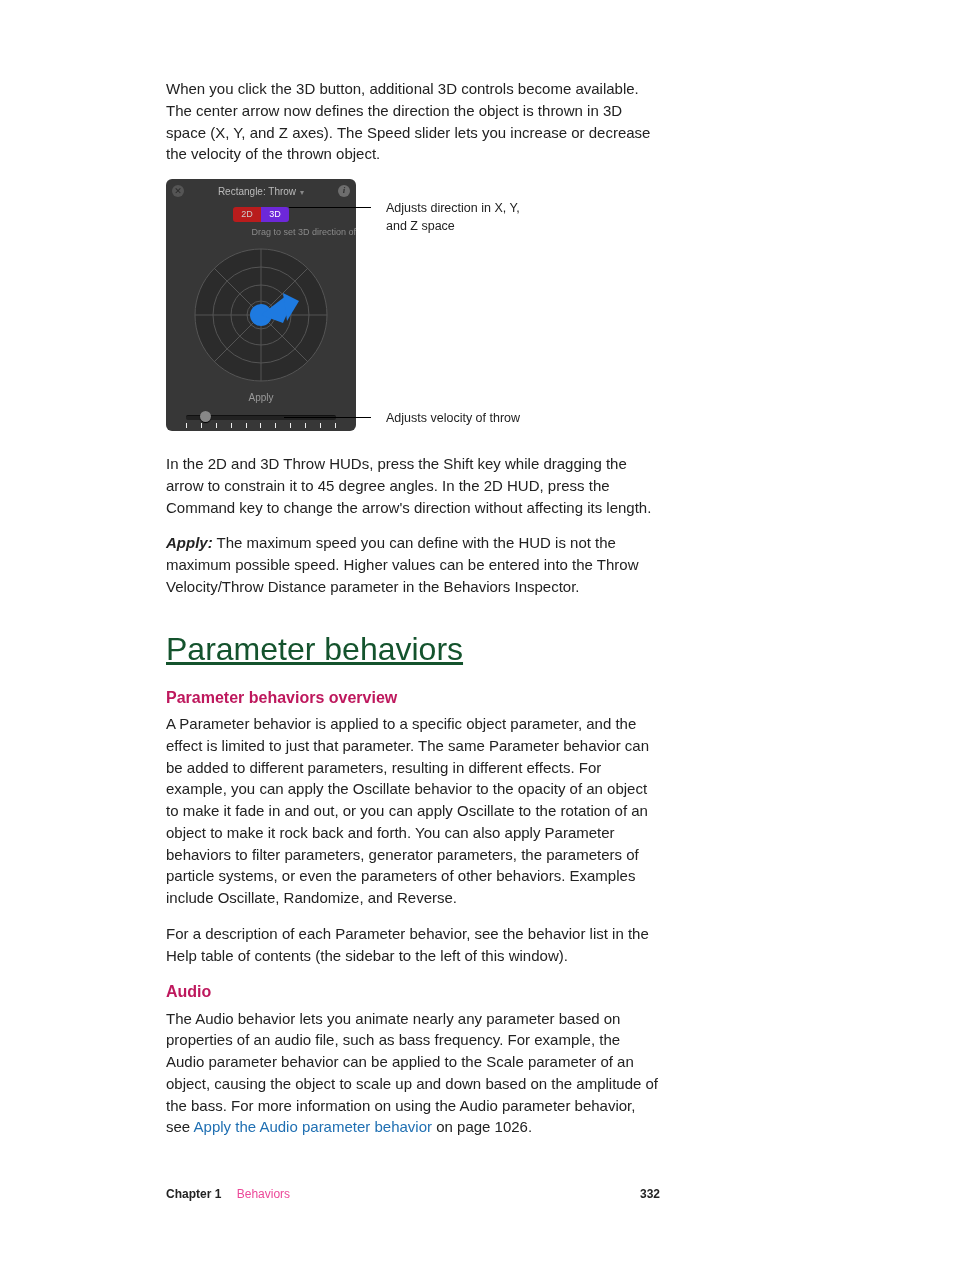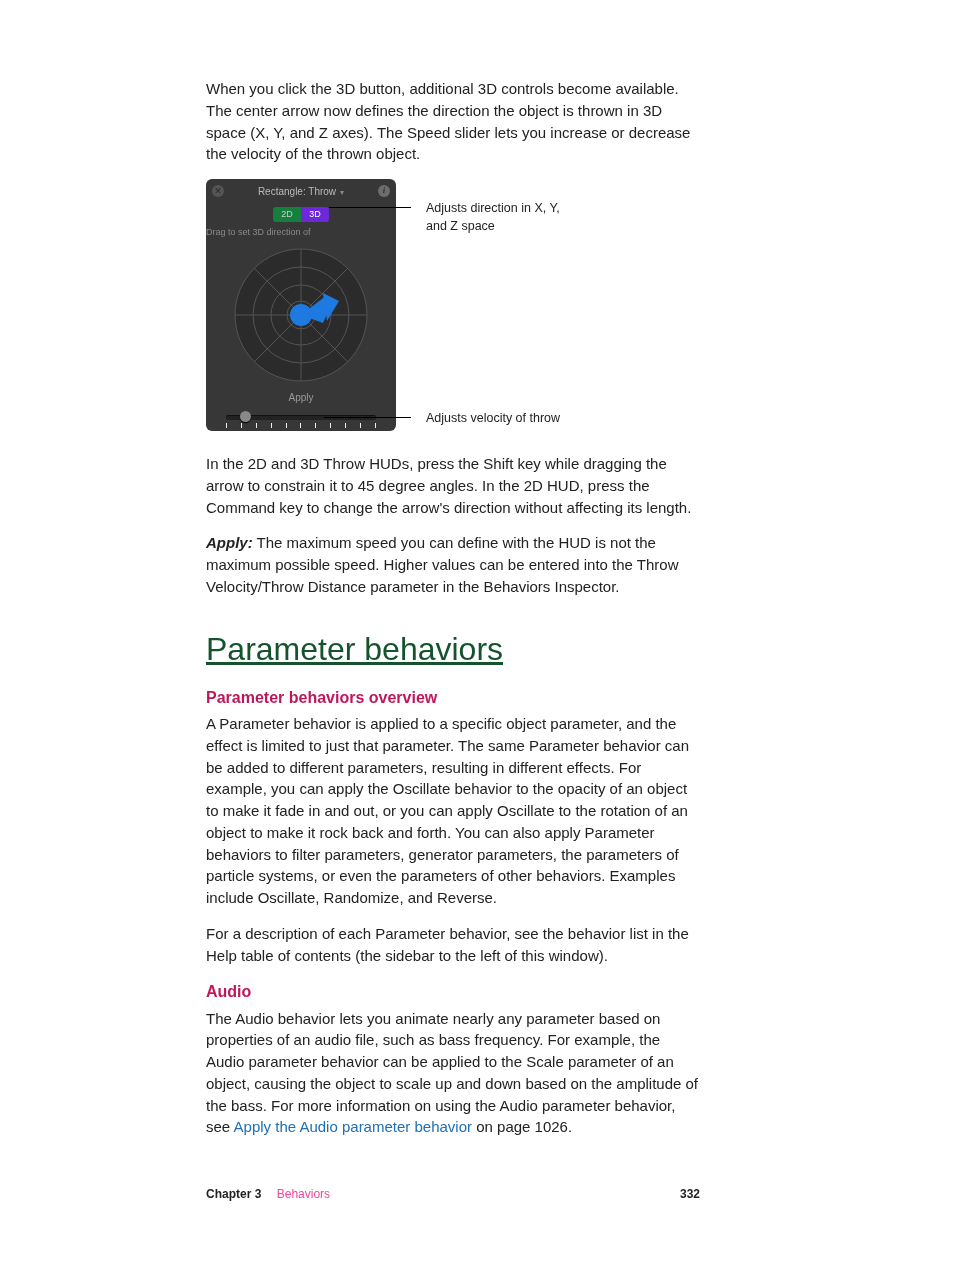--- a/index.html
+++ b/index.html
@@ -10,21 +10,20 @@
     line-height: 1.45;
     color: #222;
     background: #fff;
   }
   .page {
     width: 790px;
     height: 1265px;
     position: relative;
     box-sizing: border-box;
     padding: 78px 130px 2px 166px;
-    margin-left: 40px;
   }
   p { margin: 0 0 14px 0; }
   .figure-row {
     display: flex;
     align-items: flex-start;
     margin-bottom: 22px;
   }
   .hud {
     width: 190px;
     height: 252px;
@@ -58,23 +57,23 @@
   }
   .hud-title { color:#bbb; font-size:10px; }
   .hud-chev { display:inline-block; margin-left:4px; color:#888; font-size:8px;}
   .seg {
     margin: 8px auto 0 auto;
     width: 56px; height: 15px;
     display:flex; border-radius:3px; overflow:hidden;
     font-size:9px;
   }
   .seg div { flex:1; display:flex; align-items:center; justify-content:center; }
-  .seg .off { background:#15803d; color:#ccc; }
+  .seg .off { background:#b91c1c; color:#ccc; }
   .seg .on  { background:#6d28d9; color:#fff; }
-  .hud-sub { text-align:left; margin-top:4px; color:#8a8a8a; font-size:9px;}
+  .hud-sub { text-align:right; margin-top:4px; color:#8a8a8a; font-size:9px;}
   .dial-wrap {
     margin: 6px auto 0 auto;
     width: 140px;
   }
   .speed-label { text-align:center; margin-top:6px; color:#9a9a9a; font-size:10px;}
   .slider {
     margin: 4px auto 0 auto;
     width: 150px;
     position: relative;
     height: 18px;
@@ -220,19 +219,19 @@
   <p>A Parameter behavior is applied to a specific object parameter, and the effect is limited to just that parameter. The same Parameter behavior can be added to different parameters, resulting in different effects. For example, you can apply the Oscillate behavior to the opacity of an object to make it fade in and out, or you can apply Oscillate to the rotation of an object to make it rock back and forth. You can also apply Parameter behaviors to filter parameters, generator parameters, the parameters of particle systems, or even the parameters of other behaviors. Examples include Oscillate, Randomize, and Reverse.</p>
   <p>For a description of each Parameter behavior, see the behavior list in the Help table of contents (the sidebar to the left of this window).</p>
 
   <div class="h2-blue" style="margin-top:10px;">Audio</div>
   <p>
     <span>The Audio behavior lets you animate nearly any parameter based on properties of an audio file, such as bass frequency. For example, the Audio parameter behavior can be applied to the Scale parameter of an object, causing the object to scale up and down based on the amplitude of the bass. For more information on using the Audio parameter behavior, see </span><span class="link">Apply the Audio parameter behavior</span><span> on page 1026.</span>
   </p>
 
   <div class="footer">
     <div>
-      <span class="chap">Chapter 3</span>
+      <span class="chap">Chapter 1</span>
       <span class="beh">Behaviors</span>
     </div>
     <div class="chap">332</div>
   </div>
 
 </div>
 
 </body></html>

